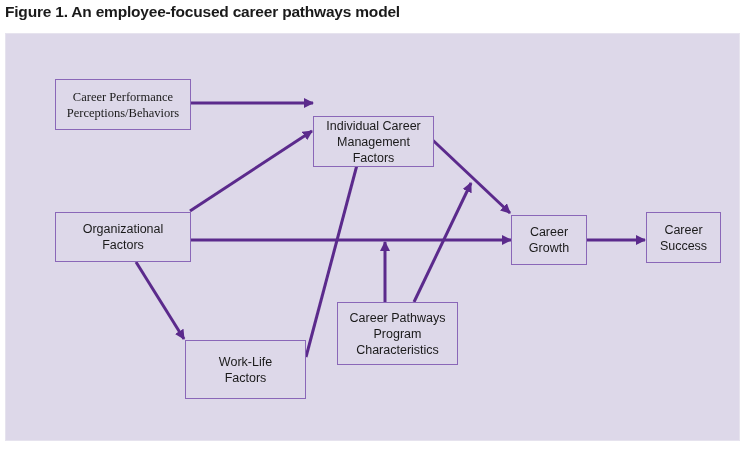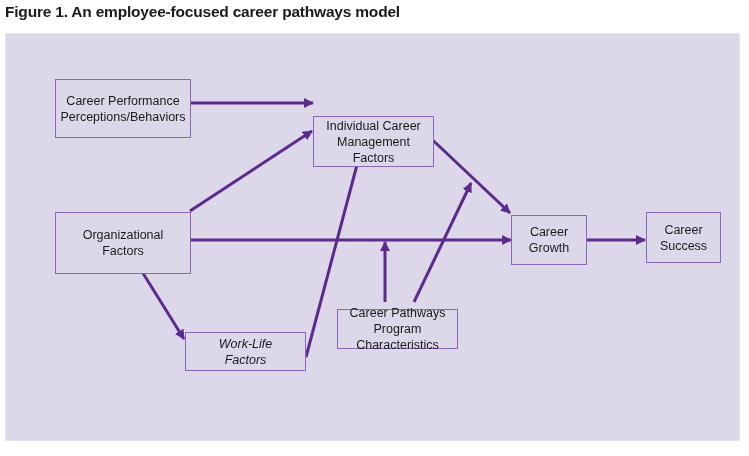--- a/index.html
+++ b/index.html
@@ -30,27 +30,27 @@
     <line x1="191" y1="240" x2="511" y2="240"></line>
     <line x1="136" y1="262" x2="184" y2="339"></line>
     <line x1="306" y1="357" x2="366" y2="131"></line>
     <line x1="422" y1="130" x2="510" y2="213"></line>
     <line x1="587" y1="240" x2="645" y2="240"></line>
     <line x1="385" y1="302" x2="385" y2="242"></line>
     <line x1="414" y1="302" x2="471" y2="183"></line>
   </g>
 </svg>
 
-<div class="node" style="left:55px; top:79px; width:136px; height:59px;">Career Performance
+<div class="node" style="left:55px; top:79px; width:136px; height:51px;font-family:Liberation Serif, serif;">Career Performance
 Perceptions/Behaviors</div>
 <div class="node" style="left:313px; top:79px; width:121px; height:51px;margin-top:37px;">Individual Career
 Management Factors</div>
-<div class="node" style="left:55px; top:212px; width:136px; height:62px;">Organizational
+<div class="node" style="left:55px; top:212px; width:136px; height:50px;">Organizational
 Factors</div>
 <div class="node" style="left:511px; top:215px; width:76px; height:50px;">Career
 Growth</div>
 <div class="node" style="left:646px; top:212px; width:75px; height:51px;">Career
 Success</div>
-<div class="node" style="left:185px; top:332px; width:121px; height:39px;font-style:italic;">Work-Life
+<div class="node" style="left:185px; top:340px; width:121px; height:59px;">Work-Life
 Factors</div>
-<div class="node" style="left:337px; top:302px; width:121px; height:40px;margin-top:7px;">Career Pathways
+<div class="node" style="left:337px; top:302px; width:121px; height:63px;">Career Pathways
 Program
 Characteristics</div>
 
 </body></html>

